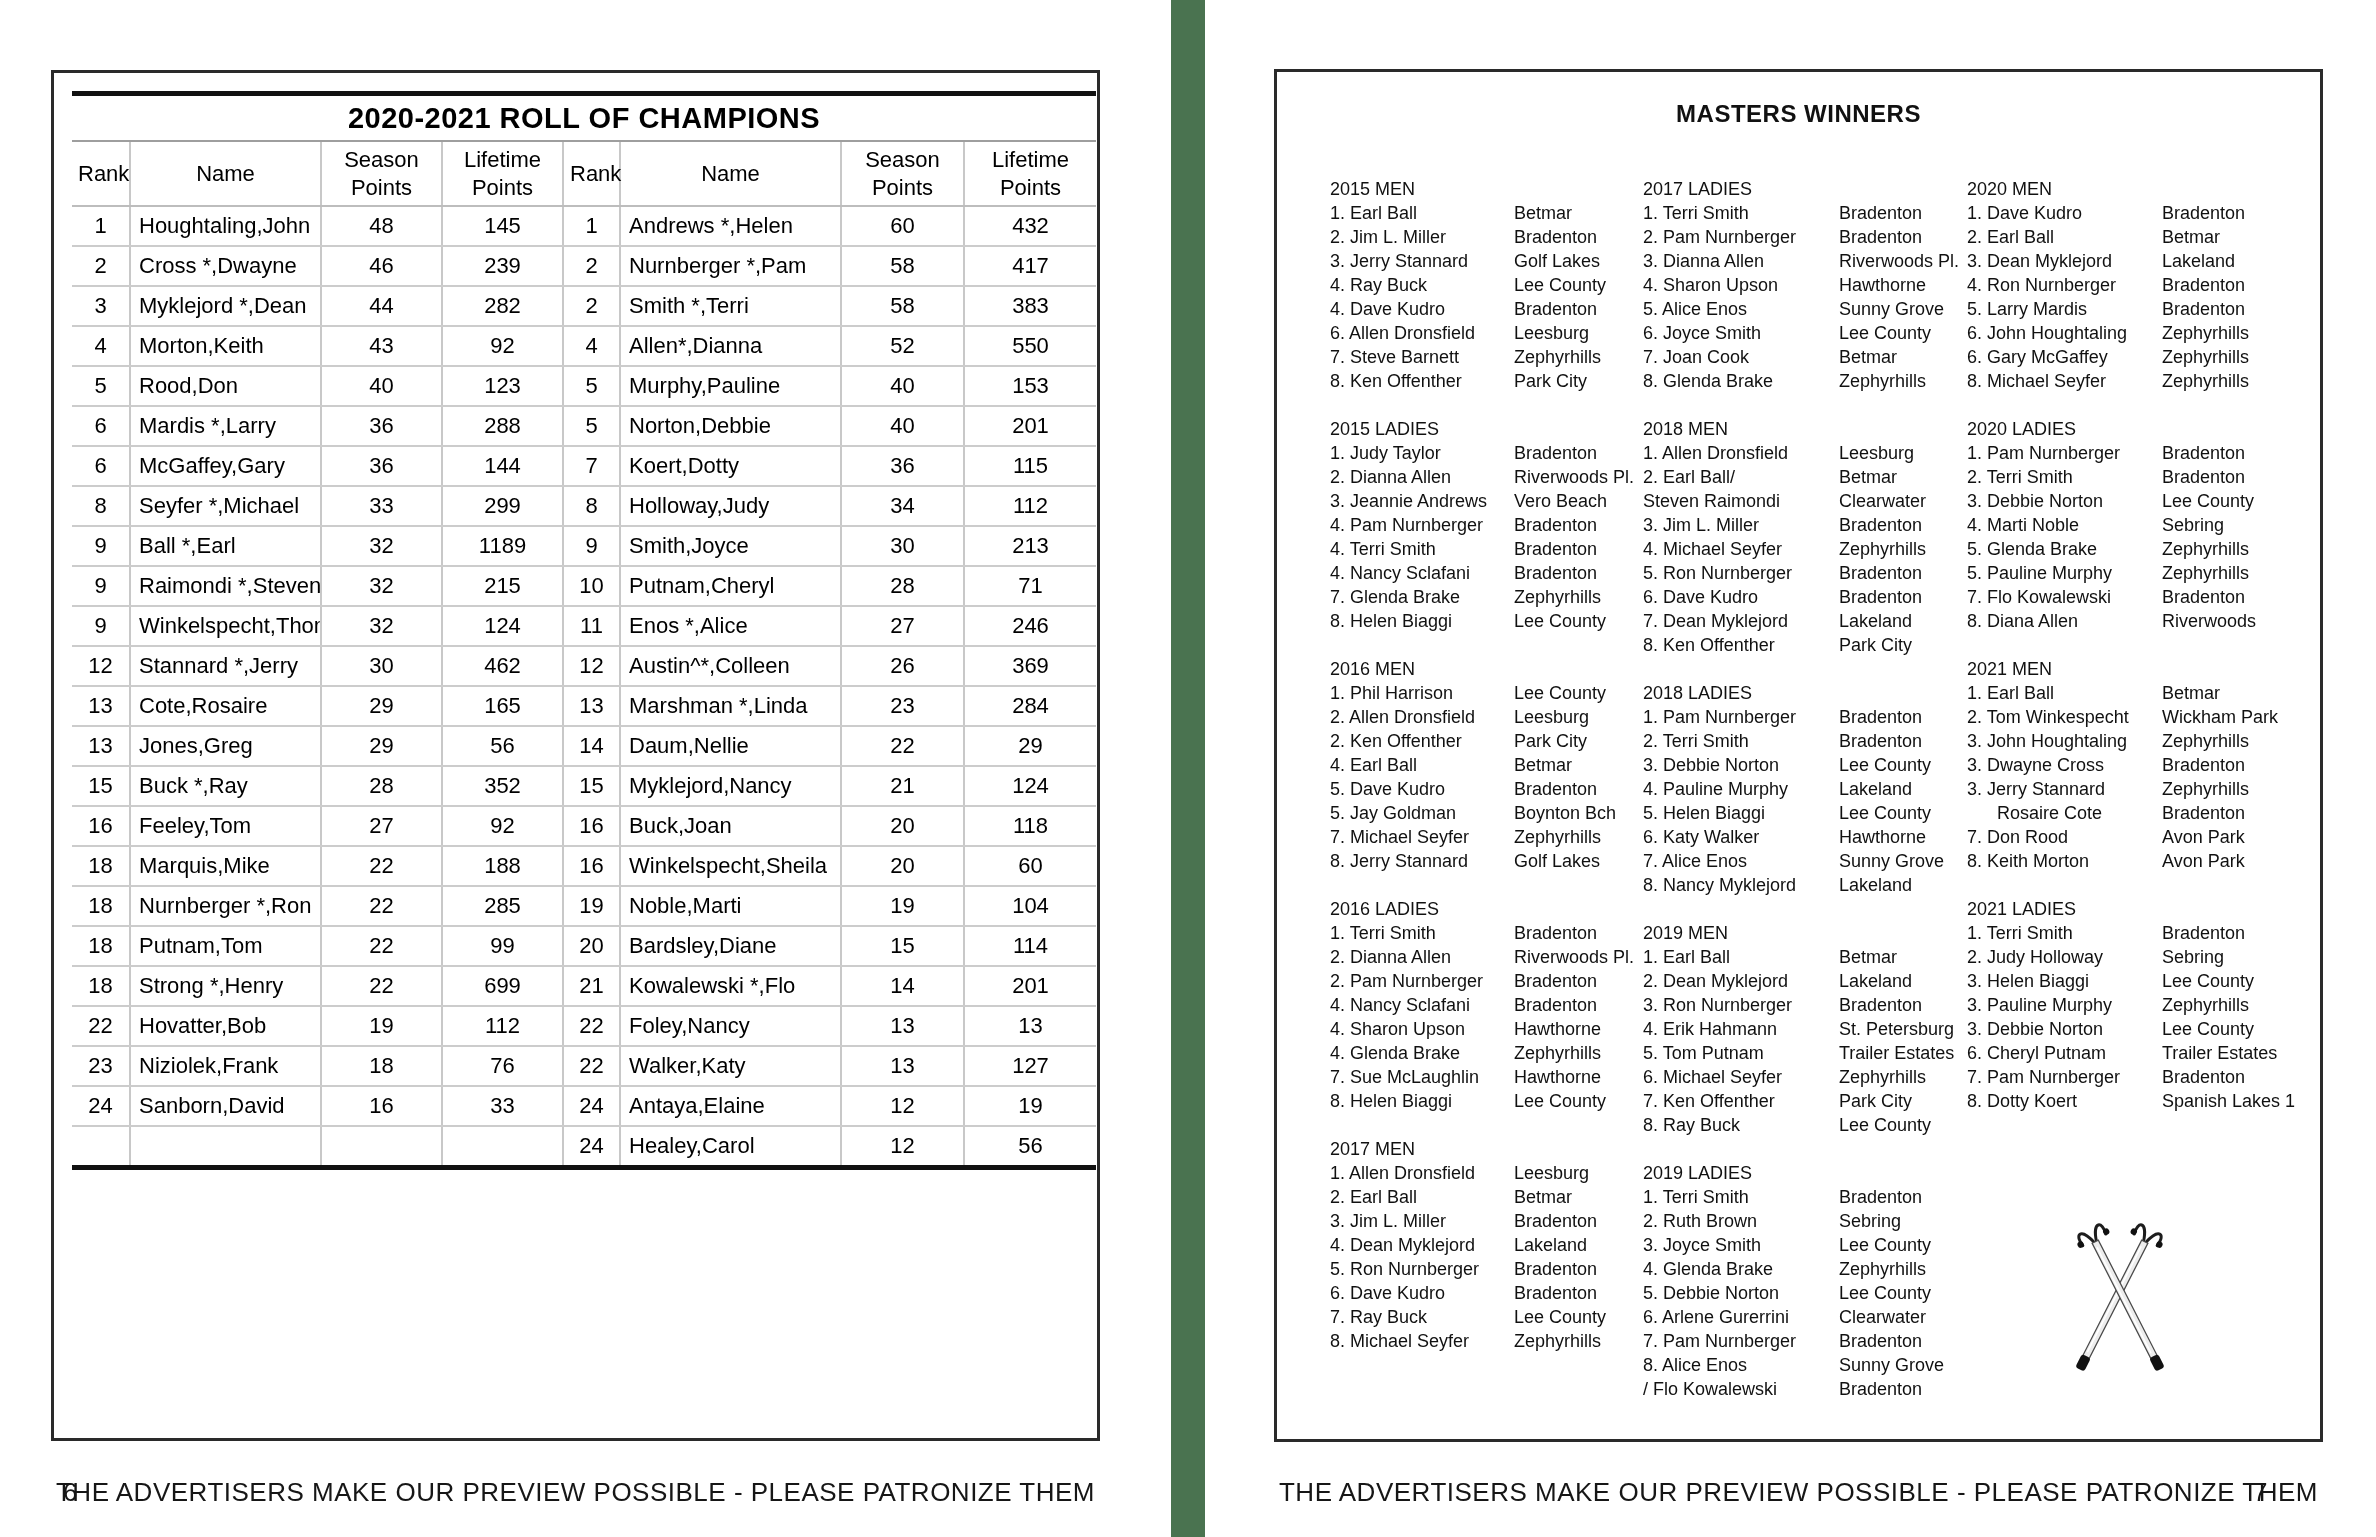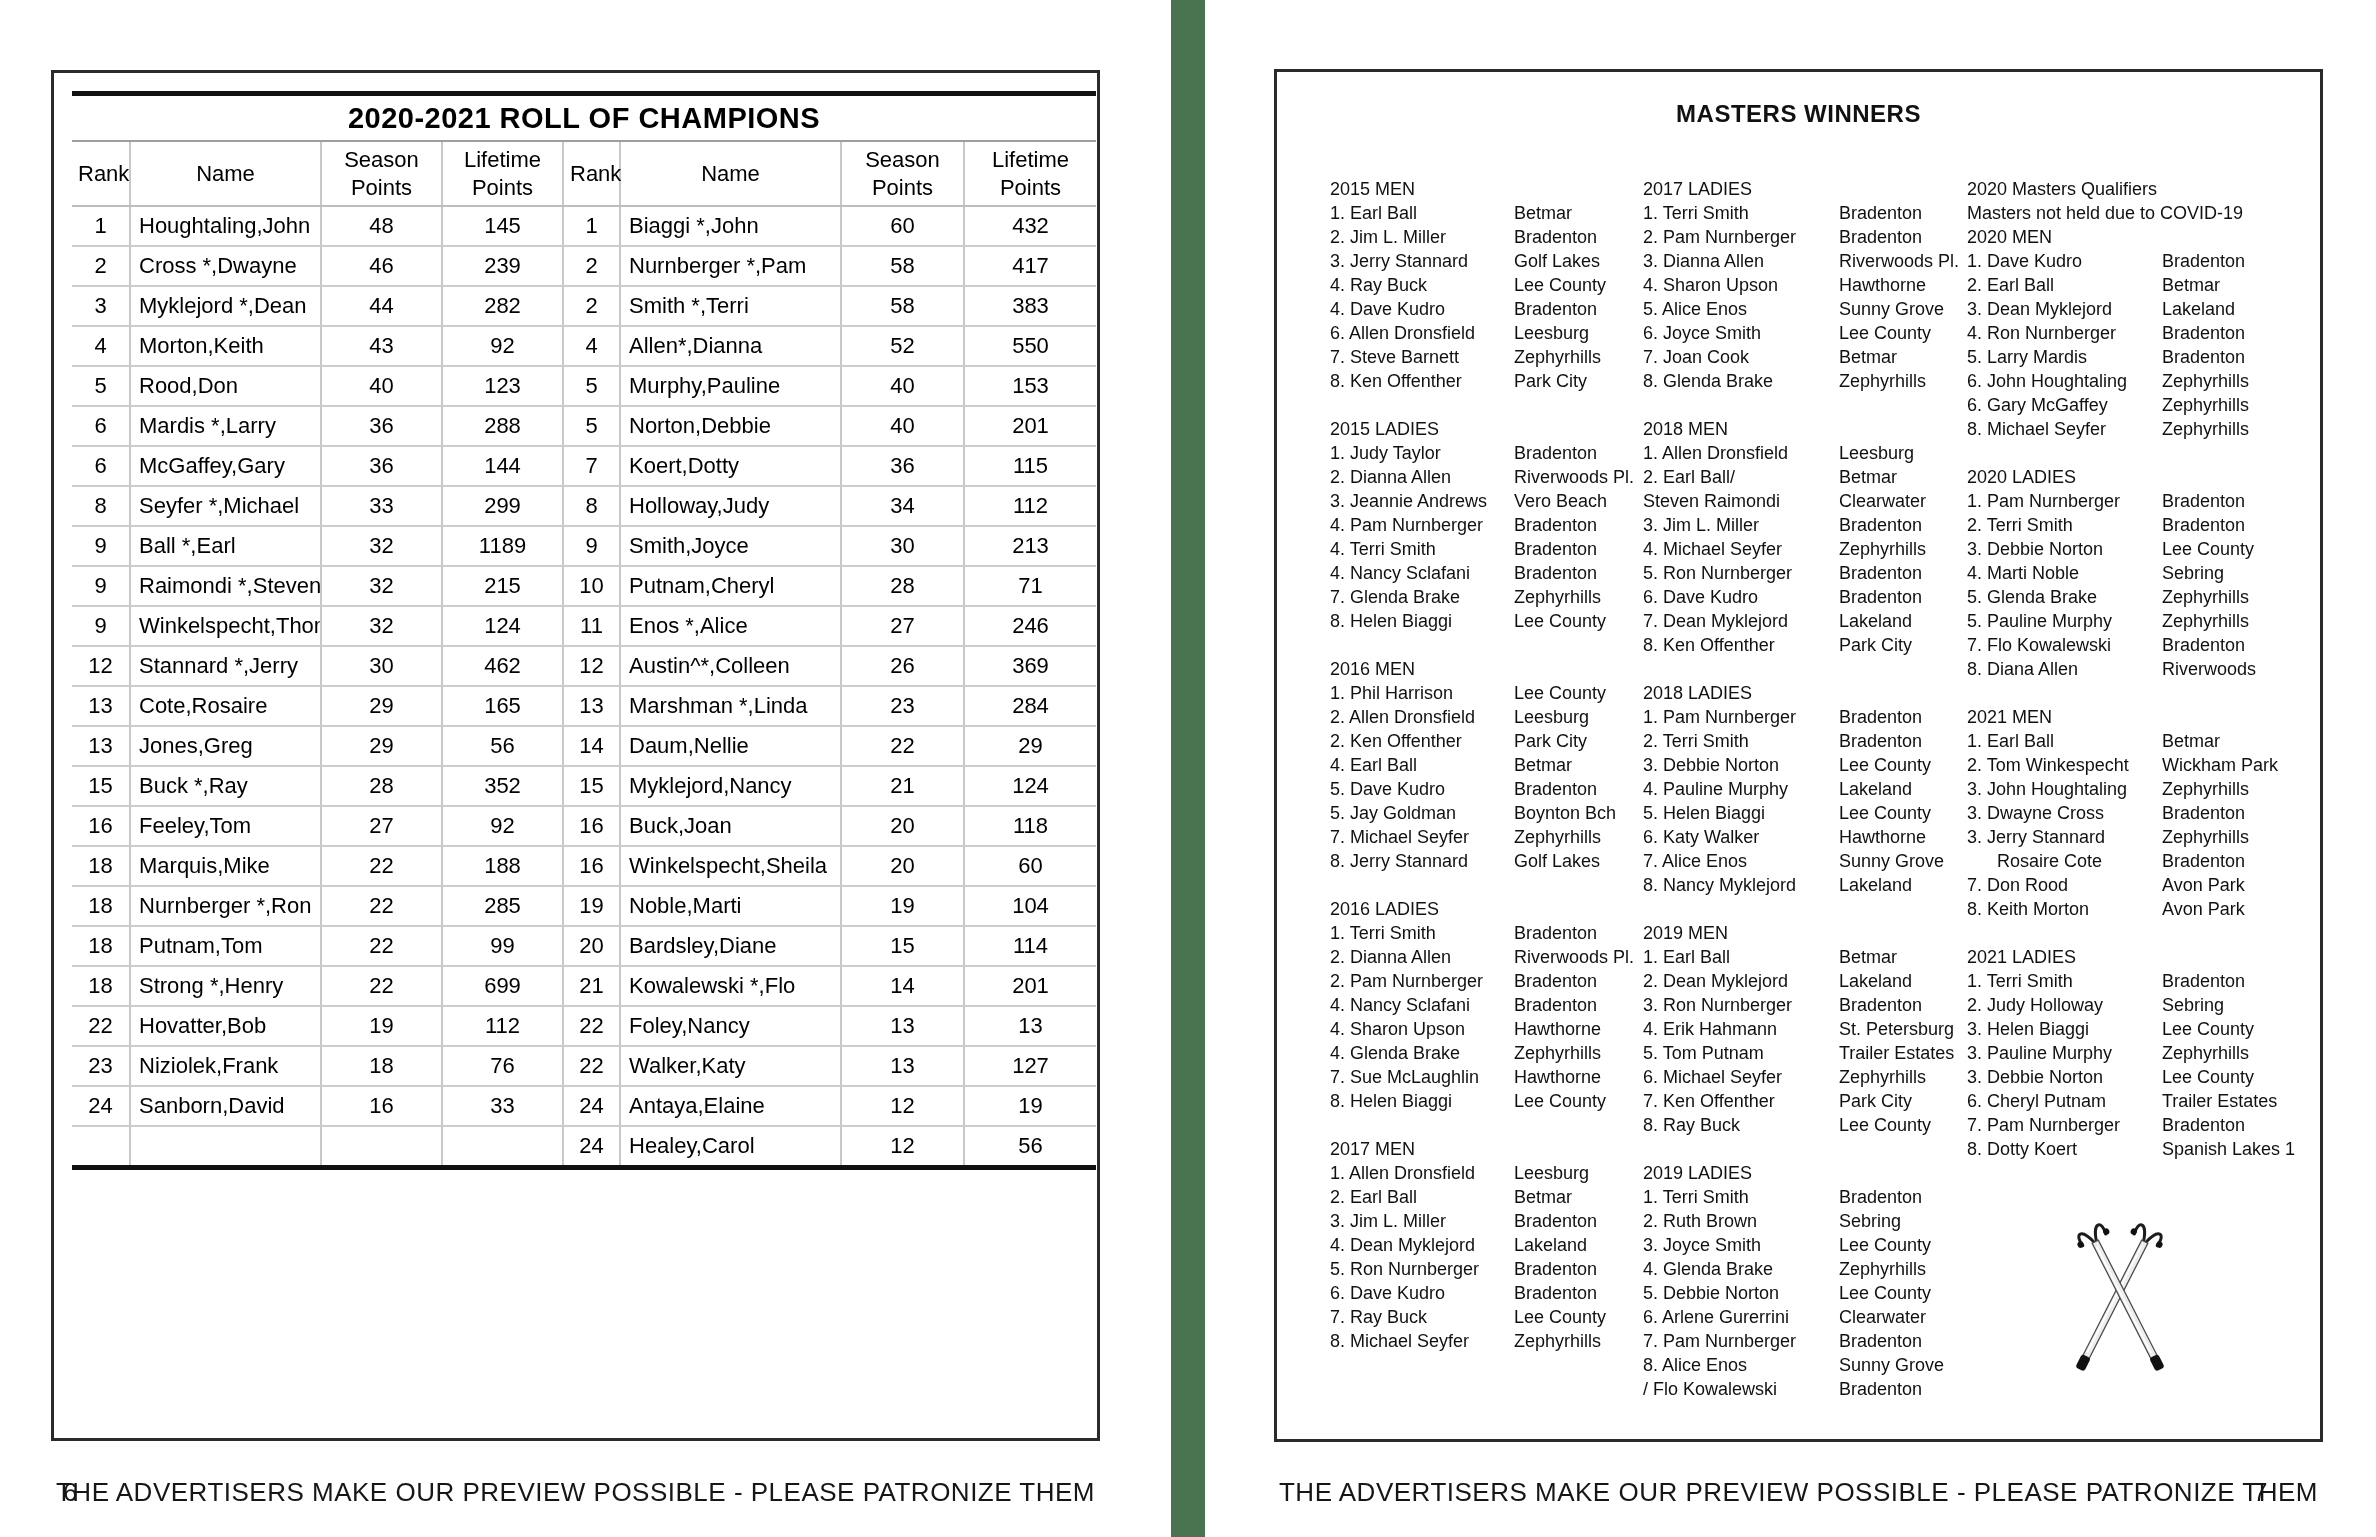--- a/index.html
+++ b/index.html
@@ -106,21 +106,21 @@
           <th class="hdr">Lifetime Points</th>
         </tr>
       </thead>
       <tbody>
           <tr>
             <td class="num">1</td>
             <td class="name">Houghtaling,John</td>
             <td class="num">48</td>
             <td class="num">145</td>
             <td class="num">1</td>
-            <td class="name">Biaggi *,John</td>
+            <td class="name">Andrews *,Helen</td>
             <td class="num">60</td>
             <td class="num">432</td>
           </tr>
           <tr>
             <td class="num">2</td>
             <td class="name">Cross *,Dwayne</td>
             <td class="num">46</td>
             <td class="num">239</td>
             <td class="num">2</td>
             <td class="name">Nurnberger *,Pam</td>
@@ -730,29 +730,20 @@
             <span class="wname">8. Alice Enos</span>
             <span class="wcity">Sunny Grove</span>
           </div>
           <div class="line">
             <span class="wname">/ Flo Kowalewski</span>
             <span class="wcity">Bradenton</span>
           </div>
         </div>
       </div>
     <div class="mcol" id="mcol-3">
-        <div class="block">
-          <div class="line">
-            <span class="heading-text">2020 Masters Qualifiers</span>
-          </div>
-          <div class="line">
-            <span class="wname">Masters not held due to COVID-19</span>
-            <span class="wcity"></span>
-          </div>
-        </div>
         <div class="block no-gap">
           <div class="line">
             <span class="heading-text">2020 MEN</span>
           </div>
           <div class="line">
             <span class="wname">1. Dave Kudro</span>
             <span class="wcity">Bradenton</span>
           </div>
           <div class="line">
             <span class="wname">2. Earl Ball</span>

